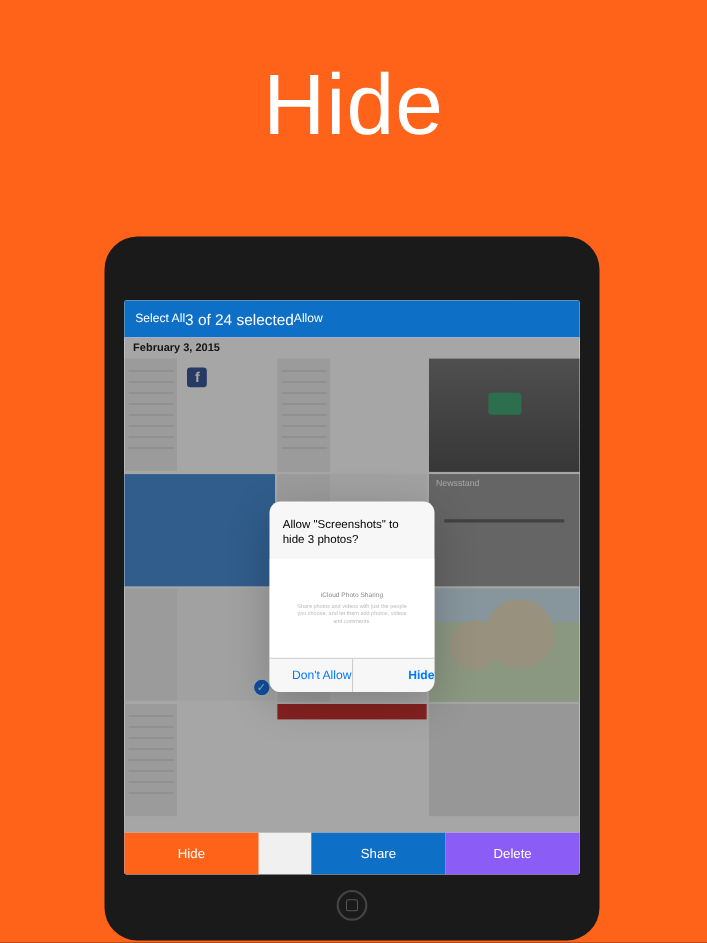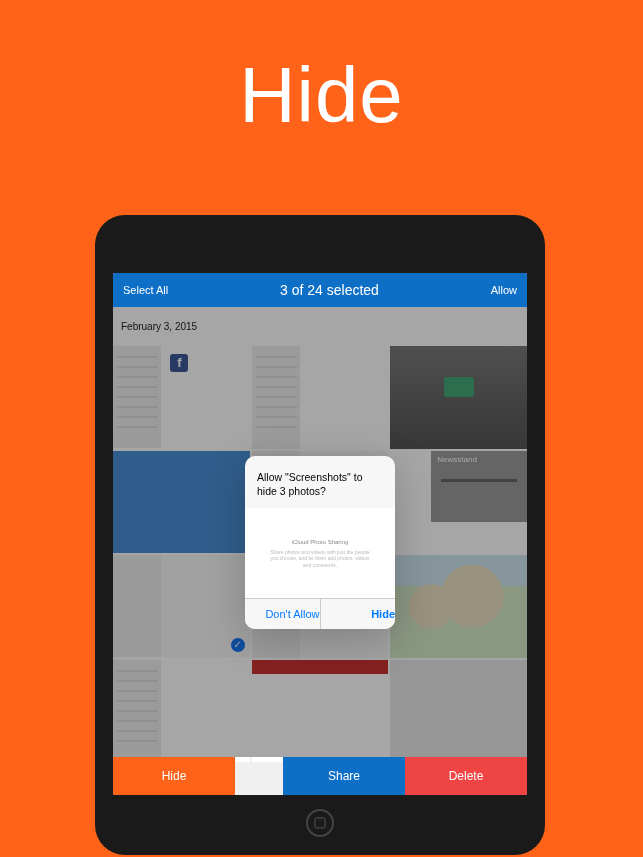--- a/index.html
+++ b/index.html
@@ -55,36 +55,35 @@
   border-radius: 2px;
   position: relative;
   overflow: hidden;
 }
 .navbar {
   height: 34px;
   background: #0e6fc7;
   color: #fff;
   display: flex;
   align-items: center;
-  justify-content: space-between;
   padding: 0 10px;
   font-size: 11px;
 }
 .nav-center { font-size: 14px; }
 .content {
   position: absolute;
   top: 34px; left: 0; right: 0; bottom: 38px;
   background: #fff;
 }
 .date-header {
   font-size: 10px;
   color: #222;
-  padding: 14px 8px;
+  padding: 4px 8px;
   background: #fff;
-  font-weight: 400;
+  font-weight: 700;
 }
 .grid {
   display: grid;
   grid-template-columns: repeat(3, 1fr);
   gap: 2px;
 }
 .thumb {
   background: #e8e8e8;
   aspect-ratio: 4/3;
   position: relative;
@@ -120,21 +119,20 @@
 .thumb.blue-card {
   background: #4a8fd6;
   display: flex;
   align-items: center;
   justify-content: center;
   color: #fff;
   font-size: 7px;
 }
 .thumb.newsstand {
   background: #9b9b9b;
-  margin-left: 41px;
 }
 .thumb.newsstand::after {
   content: "";
   position: absolute;
   left: 10%; top: 40%;
   width: 80%; height: 3px;
   background: #666;
 }
 .thumb .news-label {
   position: absolute;
@@ -195,21 +193,21 @@
 .toolbar > div {
   flex: 1;
   display: flex;
   align-items: center;
   justify-content: center;
   color: #fff;
   font-size: 12px;
 }
 .tb-hide { background: #ff6319; }
 .tb-share { background: #0e6fc7; margin-left: 48px; }
-.tb-delete { background: #ef4444; }
+.tb-delete { background: #8b5cf6; }
 .alert {
   position: absolute;
   top: 50%; left: 50%;
   transform: translate(-50%, -45%);
   width: 150px;
   background: #f7f7f7;
   border-radius: 10px;
   overflow: hidden;
   box-shadow: 0 10px 40px rgba(0,0,0,0.2);
   z-index: 10;

